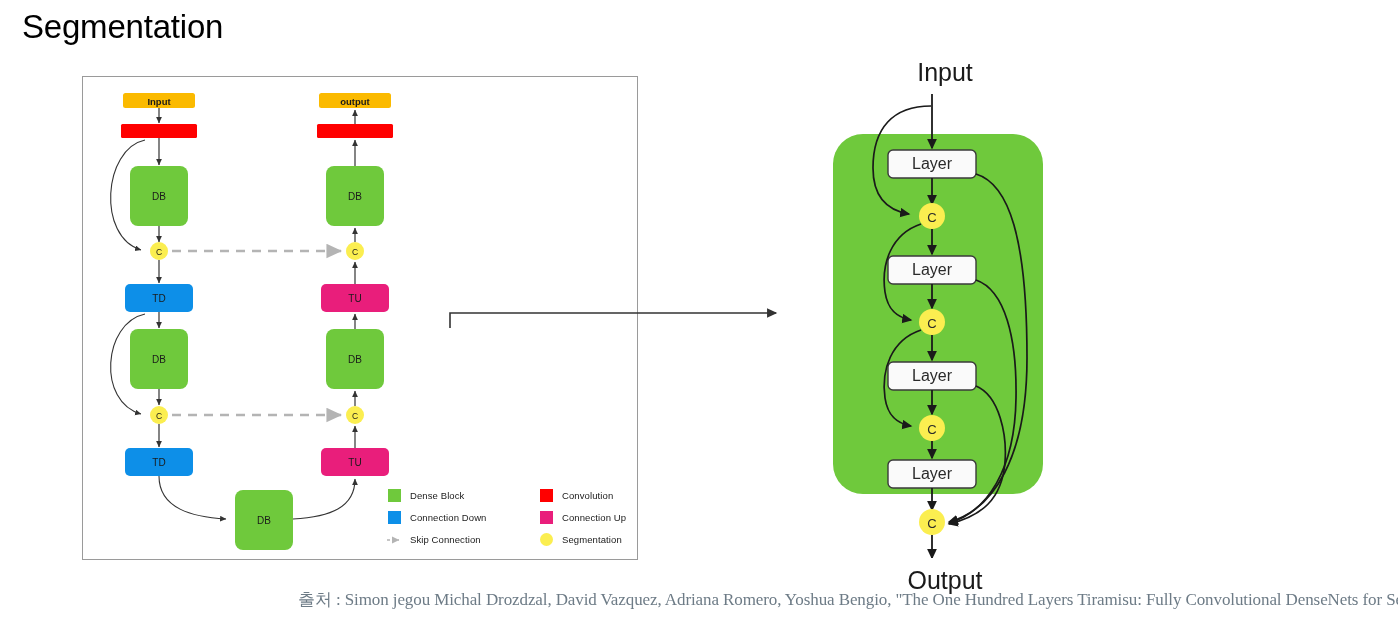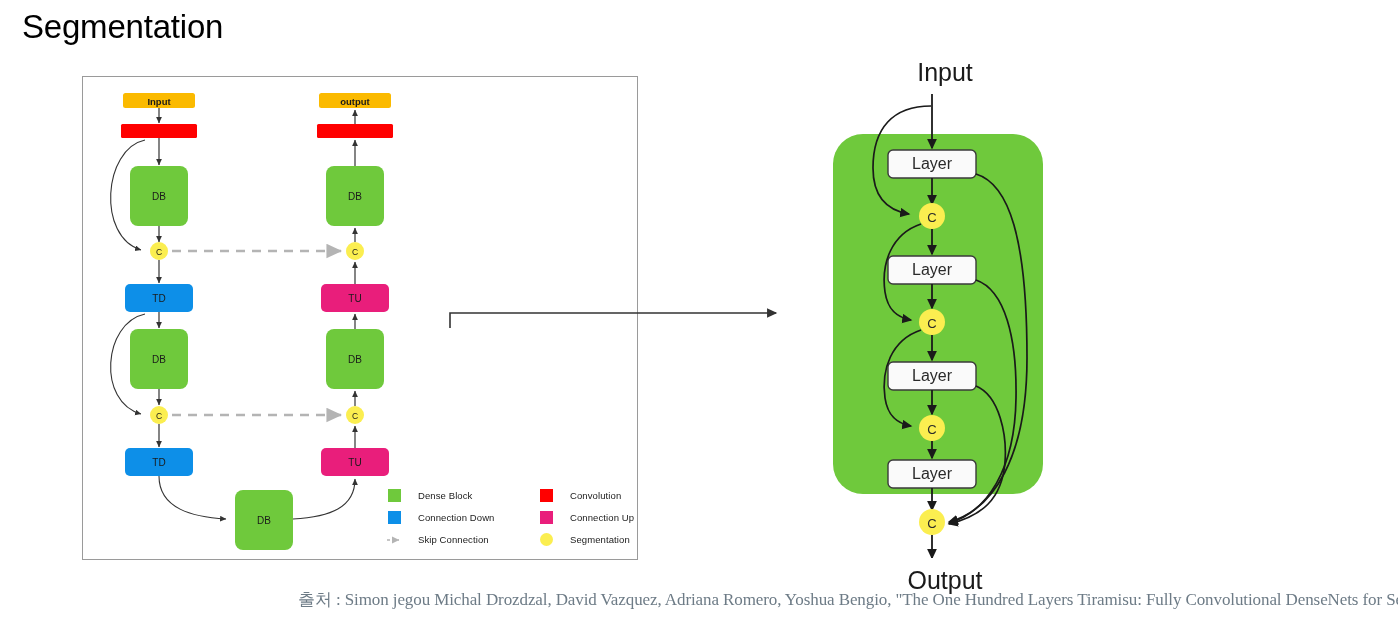--- a/index.html
+++ b/index.html
@@ -27,21 +27,21 @@
     position:absolute;left:388px;top:484px;width:240px;height:68px;
     font-size:9.5px;color:#1a1a1a;
   }
   .legend-col{position:absolute;top:0;width:120px;}
   .legend-col.c1{left:0;}
   .legend-col.c2{left:152px;}
   .legend-row{display:flex;align-items:center;height:22px;}
   .legend-sw{width:13px;height:13px;flex:0 0 13px;margin-right:9px;}
   .legend-sw.circle{border-radius:50%;}
   .legend-dash{width:13px;flex:0 0 13px;margin-right:9px;height:13px;position:relative;}
-  .legend-label{white-space:nowrap;letter-spacing:.1px;margin-left:8px;}
+  .legend-label{white-space:nowrap;letter-spacing:.1px;}
 
   
   #connector{position:absolute;left:440px;top:290px;}
 
   
   #right-diagram{position:absolute;left:795px;top:58px;width:300px;height:500px;}
   #right-input-label{
     position:absolute;left:0;right:0;top:0;text-align:center;
     font-size:25px;color:#1a1a1a;
   }

